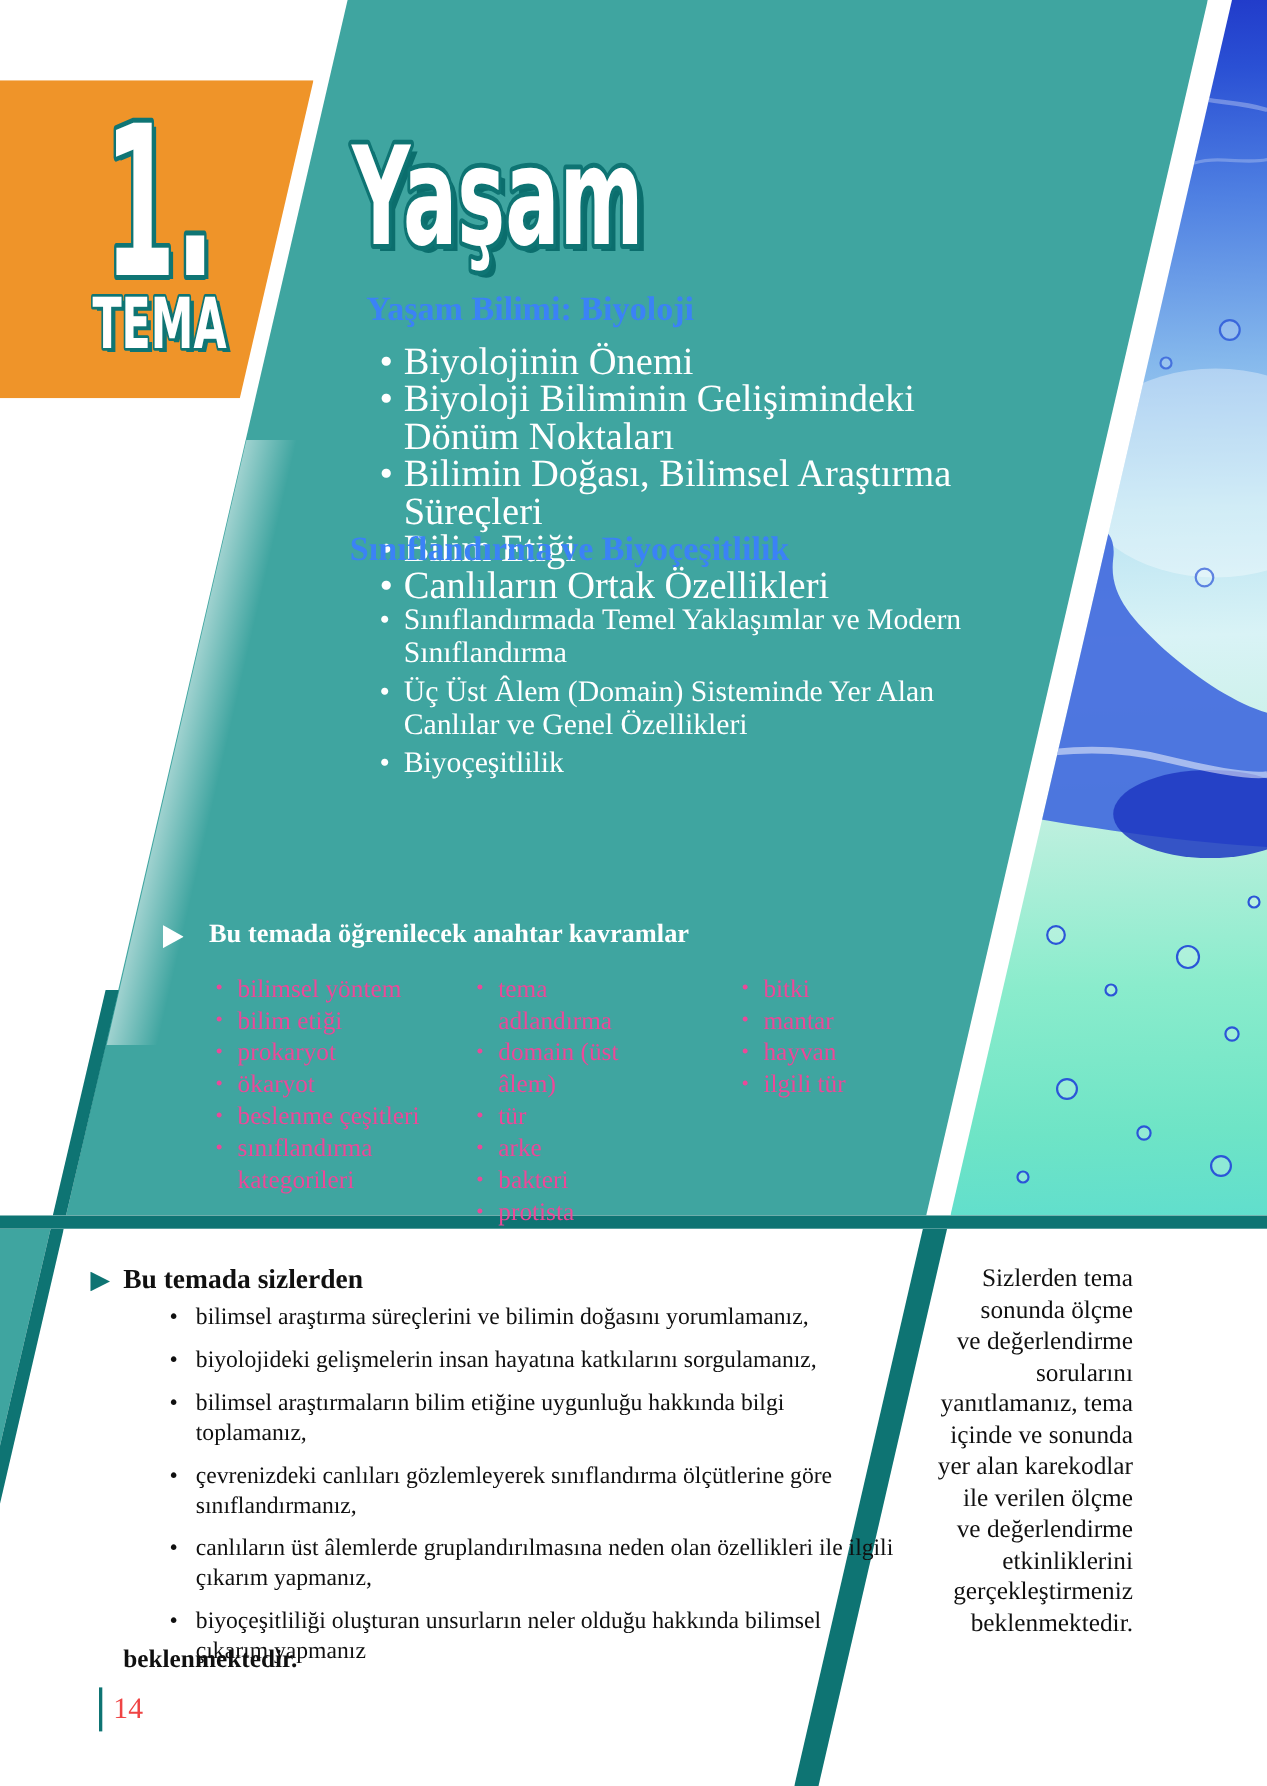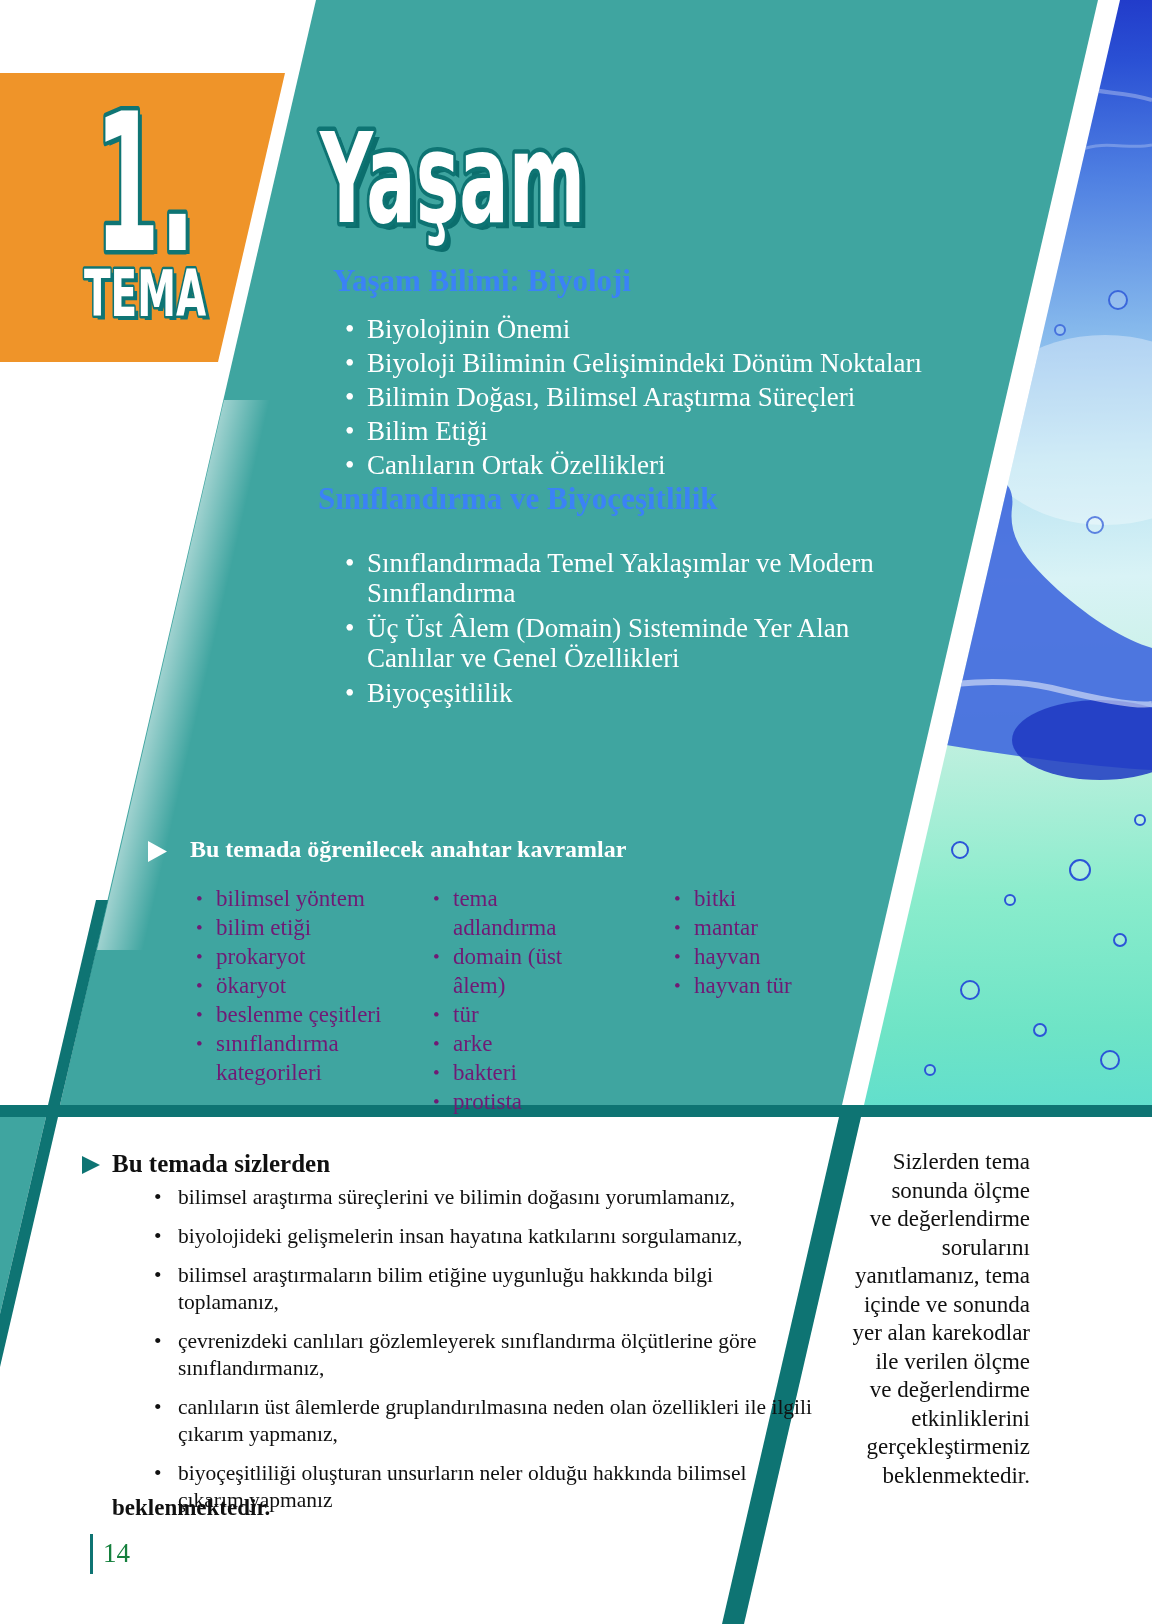--- a/index.html
+++ b/index.html
@@ -26,49 +26,49 @@
   .display-svg{position:absolute;left:0;top:0;width:1152px;height:1624px;pointer-events:none;}
   .disp{font-family:"DejaVu Sans","Liberation Sans",sans-serif;font-weight:bold;}
 
   
   .toc-heading{position:absolute;color:#3b82f6;font-weight:bold;font-size:31px;line-height:34px;}
   .h-unit1{left:333px;top:264px;}
   .h-unit2{left:318px;top:482px;}
   ul.toc{position:absolute;margin:0;padding:0;list-style:none;color:#fff;}
   ul.toc li{position:relative;padding-left:22px;}
   ul.toc li::before{content:"•";position:absolute;left:0;top:0;}
-  .list-unit1{left:345px;top:312px;width:600px;font-size:27px;line-height:34px;}
+  .list-unit1{left:345px;top:312px;width:600px;font-size:35px;line-height:34px;}
   .list-unit2{left:345px;top:548px;width:600px;font-size:27px;line-height:30px;}
   .list-unit2 li{margin-bottom:5px;width:545px;}
 
   .kc-heading{position:absolute;left:190px;top:836px;color:#fff;font-weight:bold;font-size:24px;}
   .tri{position:absolute;clip-path:polygon(0 0,100% 50%,0 100%);}
   .tri-white{left:148px;top:841px;width:19px;height:21px;background:#ffffff;}
   .tri-teal{left:82px;top:1156px;width:18px;height:18px;background:#0e7473;}
-  ul.kc{position:absolute;top:884px;margin:0;padding:0;list-style:none;color:#701a75;
+  ul.kc{position:absolute;top:884px;margin:0;padding:0;list-style:none;color:#ec4899;
         font-size:23px;line-height:29px;}
   ul.kc li{position:relative;padding-left:20px;}
   ul.kc li::before{content:"•";position:absolute;left:0;top:0;font-size:19px;}
   .kc-col1{left:196px;width:190px;}
   .kc-col2{left:433px;width:152px;}
   .kc-col3{left:674px;width:155px;}
 
   
   .exp-heading{position:absolute;left:112px;top:1150px;color:#101010;font-weight:bold;font-size:25px;}
   ul.exp{position:absolute;left:152px;top:1184px;width:665px;margin:0;padding:0;list-style:none;
          color:#101010;font-size:21.5px;line-height:27px;}
   ul.exp li{position:relative;padding-left:26px;margin-bottom:12px;}
   ul.exp li::before{content:"•";position:absolute;left:2px;top:0;}
   .exp-footer{position:absolute;left:112px;top:1495px;color:#101010;font-weight:bold;font-size:23px;}
 
   .side-note{position:absolute;right:122px;top:1148px;width:225px;text-align:right;
     color:#101010;font-size:23px;line-height:28.5px;white-space:pre-line;}
 
   .pagenum-bar{position:absolute;left:90px;top:1534px;width:3px;height:40px;background:#0e7473;}
-  .pagenum{position:absolute;left:103px;top:1538px;color:#15803d;font-size:27px;}
+  .pagenum{position:absolute;left:103px;top:1538px;color:#ef4444;font-size:27px;}
 
   
   .bubble{fill:rgba(255,255,255,0.25);stroke:#2b55d8;stroke-width:2;}
 </style>
 </head>
 <body>
 
 <div class="page">
 
   <div class="layer water-strip">
@@ -151,21 +151,21 @@
     <li>domain (üst âlem)</li>
     <li>tür</li>
     <li>arke</li>
     <li>bakteri</li>
     <li>protista</li>
   </ul>
   <ul class="kc kc-col3">
     <li>bitki</li>
     <li>mantar</li>
     <li>hayvan</li>
-    <li>hayvan tür</li>
+    <li>ilgili tür</li>
   </ul>
 
   <div class="tri tri-teal"></div>
   <div class="exp-heading">Bu temada sizlerden</div>
   <ul class="exp">
     <li>bilimsel araştırma süreçlerini ve bilimin doğasını yorumlamanız,</li>
     <li>biyolojideki gelişmelerin insan hayatına katkılarını sorgulamanız,</li>
     <li>bilimsel araştırmaların bilim etiğine uygunluğu hakkında bilgi toplamanız,</li>
     <li>çevrenizdeki canlıları gözlemleyerek sınıflandırma ölçütlerine göre sınıflandırmanız,</li>
     <li>canlıların üst âlemlerde gruplandırılmasına neden olan özellikleri ile ilgili çıkarım yapmanız,</li>

